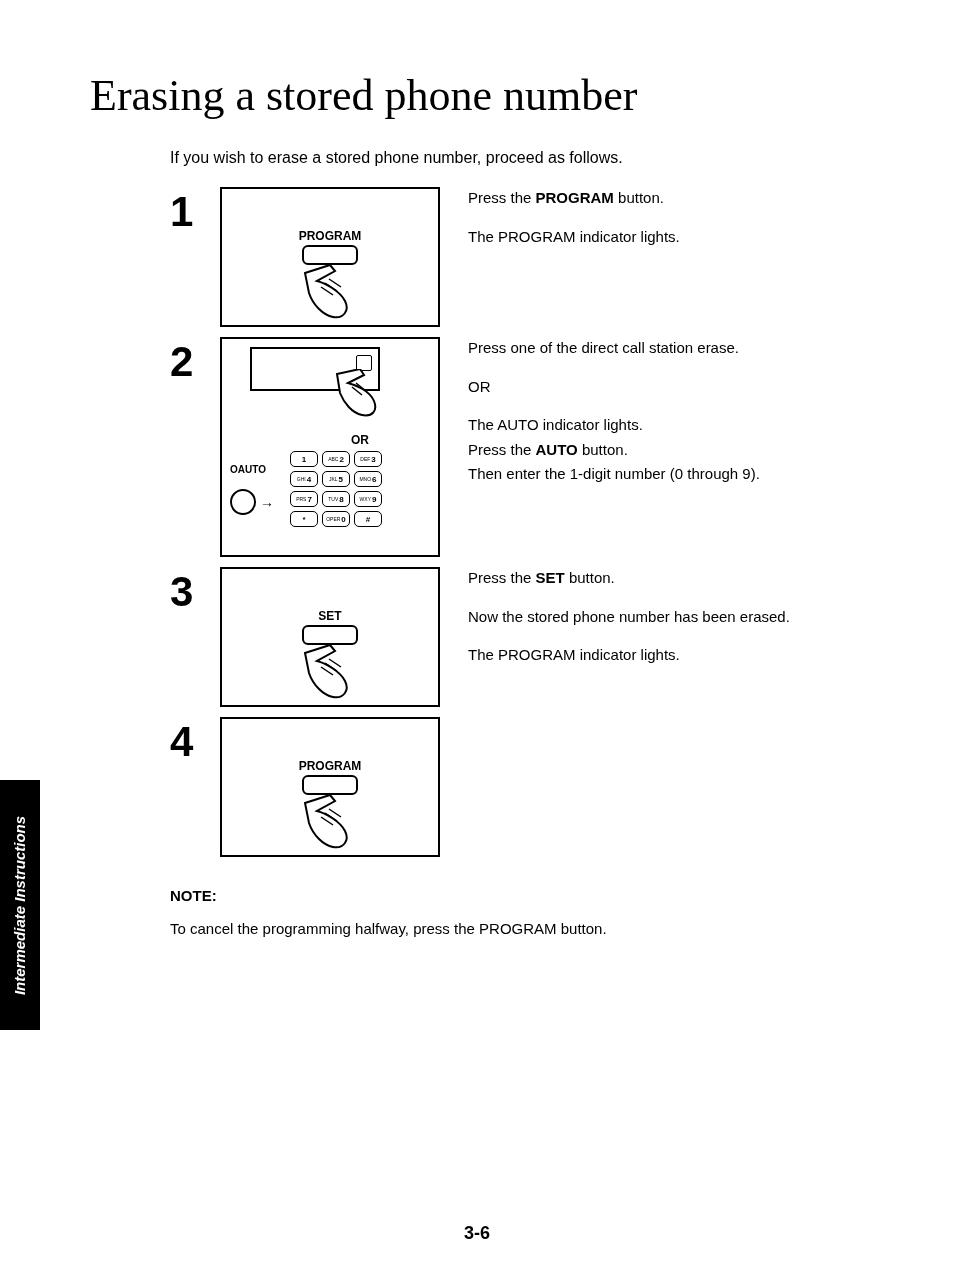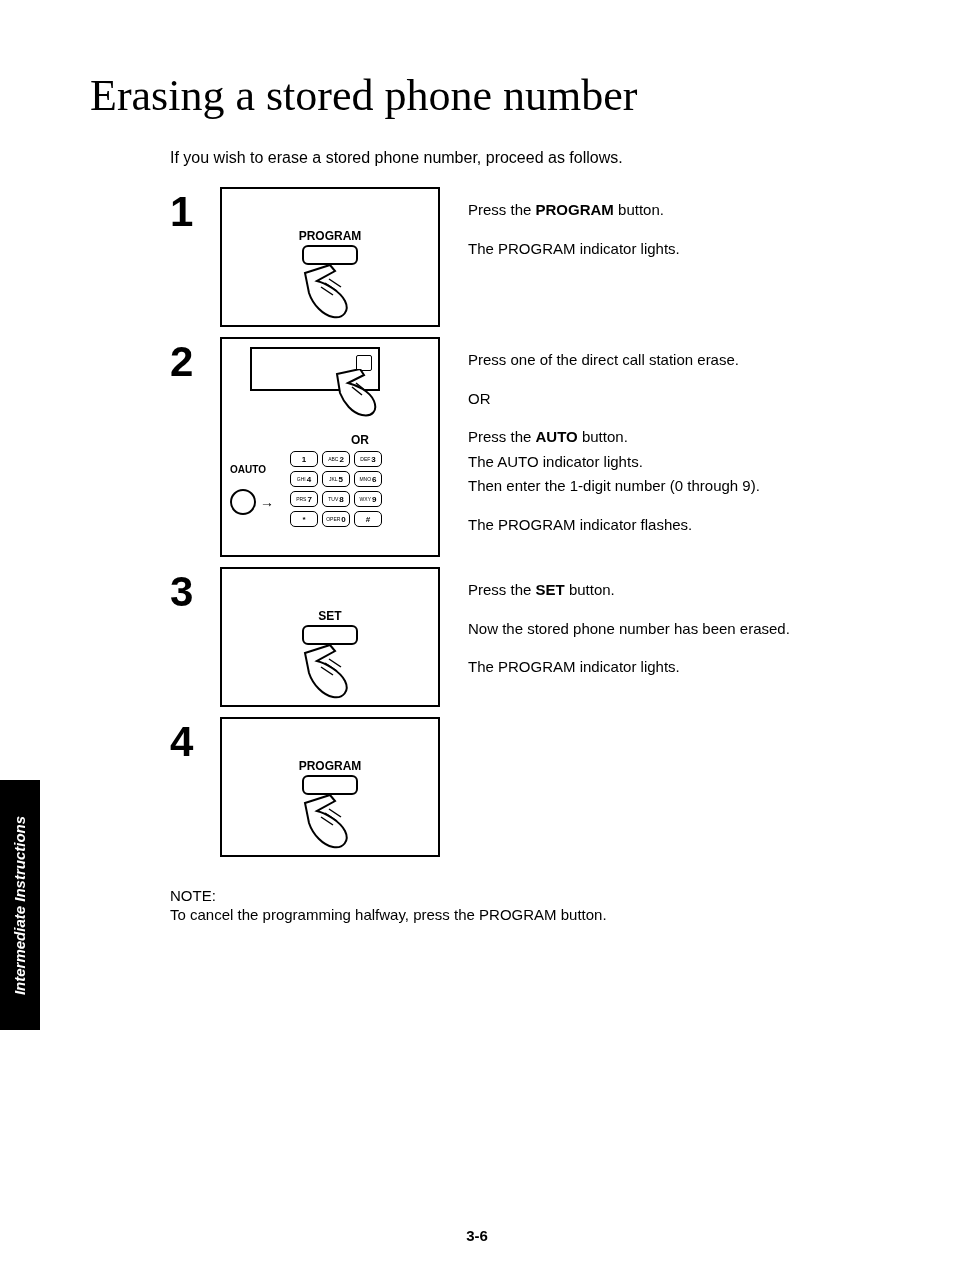--- a/index.html
+++ b/index.html
@@ -39,24 +39,24 @@
   .step-figure {
     border: 2px solid #000;
     width: 220px;
     flex-shrink: 0;
     margin-right: 28px;
     position: relative;
     background: #fff;
   }
   .fig-tall { height: 140px; }
   .fig-keypad { height: 220px; }
-  .step-text { font-size: 15px; line-height: 1.5; flex: 1; margin-top: 12px; }
+  .step-text { font-size: 15px; line-height: 1.5; flex: 1; }
   .step-text p { margin-bottom: 16px; }
   .note-block { margin-left: 80px; margin-top: 30px; font-size: 15px; }
-  .note-heading { font-weight: 400; margin-bottom: 2px; }
+  .note-heading { font-weight: 700; margin-bottom: 16px; }
   .side-tab {
     position: absolute;
     left: 0;
     top: 780px;
     width: 40px;
     height: 250px;
     background: #000;
     color: #fff;
     font-style: italic;
     font-weight: 700;
@@ -68,21 +68,21 @@
   .side-tab span {
     transform: rotate(-90deg);
     white-space: nowrap;
   }
   .page-num {
     position: absolute;
     bottom: 30px;
     left: 0;
     width: 100%;
     text-align: center;
-    font-size: 15px;
+    font-size: 18px;
     font-weight: 700;
   }
   
   .fig-label {
     font-size: 12px;
     font-weight: 700;
     text-align: center;
   }
   .btn-rect {
     border: 2px solid #000;
@@ -185,24 +185,23 @@
             <div class="key"><span class="sub">WXY</span>9</div>
             <div class="key">*</div>
             <div class="key"><span class="sub">OPER</span>0</div>
             <div class="key">#</div>
           </div>
       </div>
     </div>
     <div class="step-text">
       <p>Press one of the direct call station erase.</p>
       <p>OR</p>
+      <p style="margin-bottom:2px;">The AUTO indicator lights.</p>
       <p style="margin-bottom:2px;"><span>Press the </span><strong>AUTO</strong><span> button.</span></p>
-      <p style="margin-bottom:2px;">The AUTO indicator lights.</p>
       <p>Then enter the 1-digit number (0 through 9).</p>
-      <p>The PROGRAM indicator flashes.</p>
     </div>
   </div>
 
   <div class="step-row">
     <div class="step-num">3</div>
     <div class="step-figure fig-tall">
       <div style="padding-top:40px;">
         <div class="fig-label">SET</div>
         <div class="btn-rect"></div>
         <svg class="hand-svg" width="70" height="60" viewBox="0 0 70 60">

